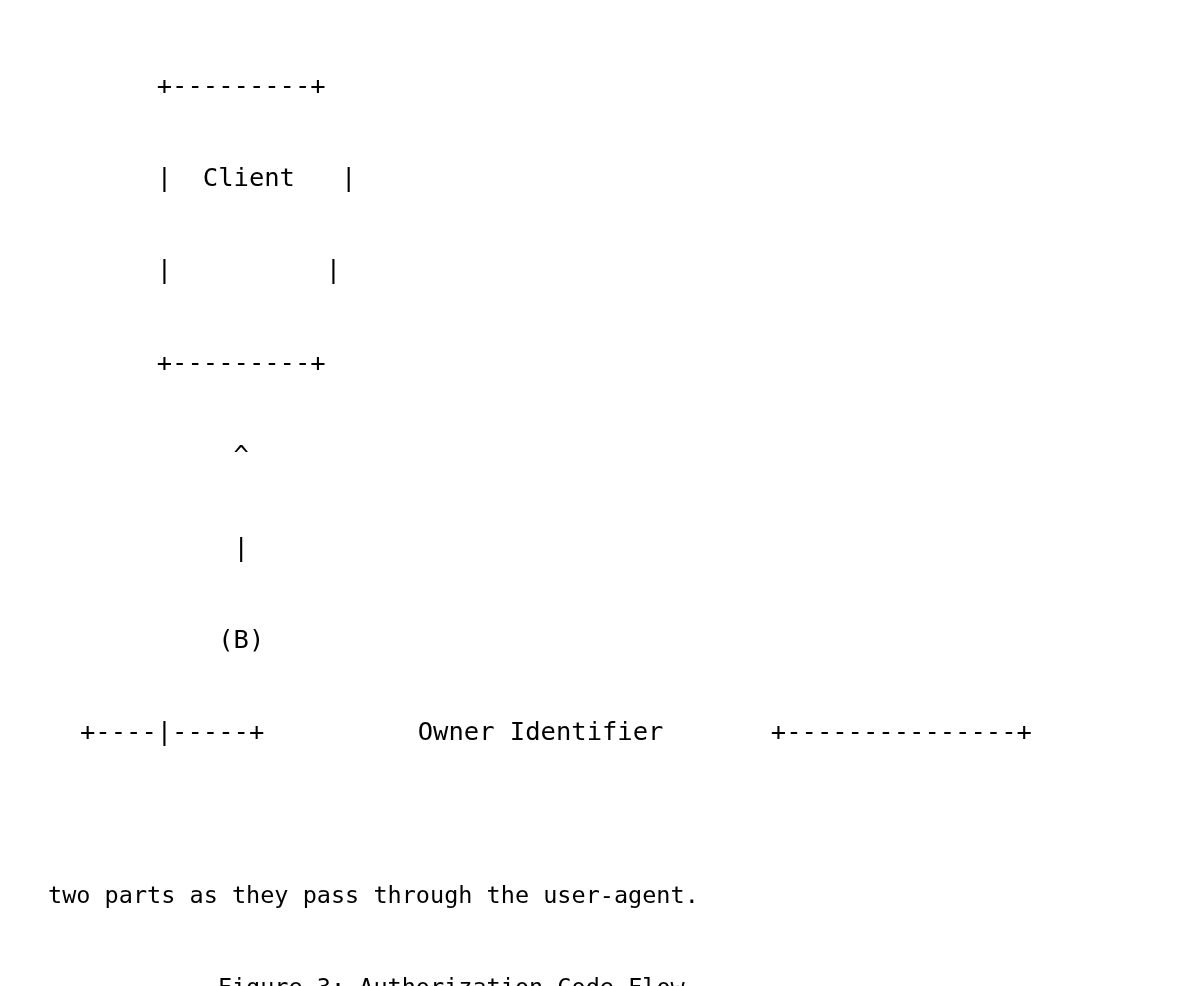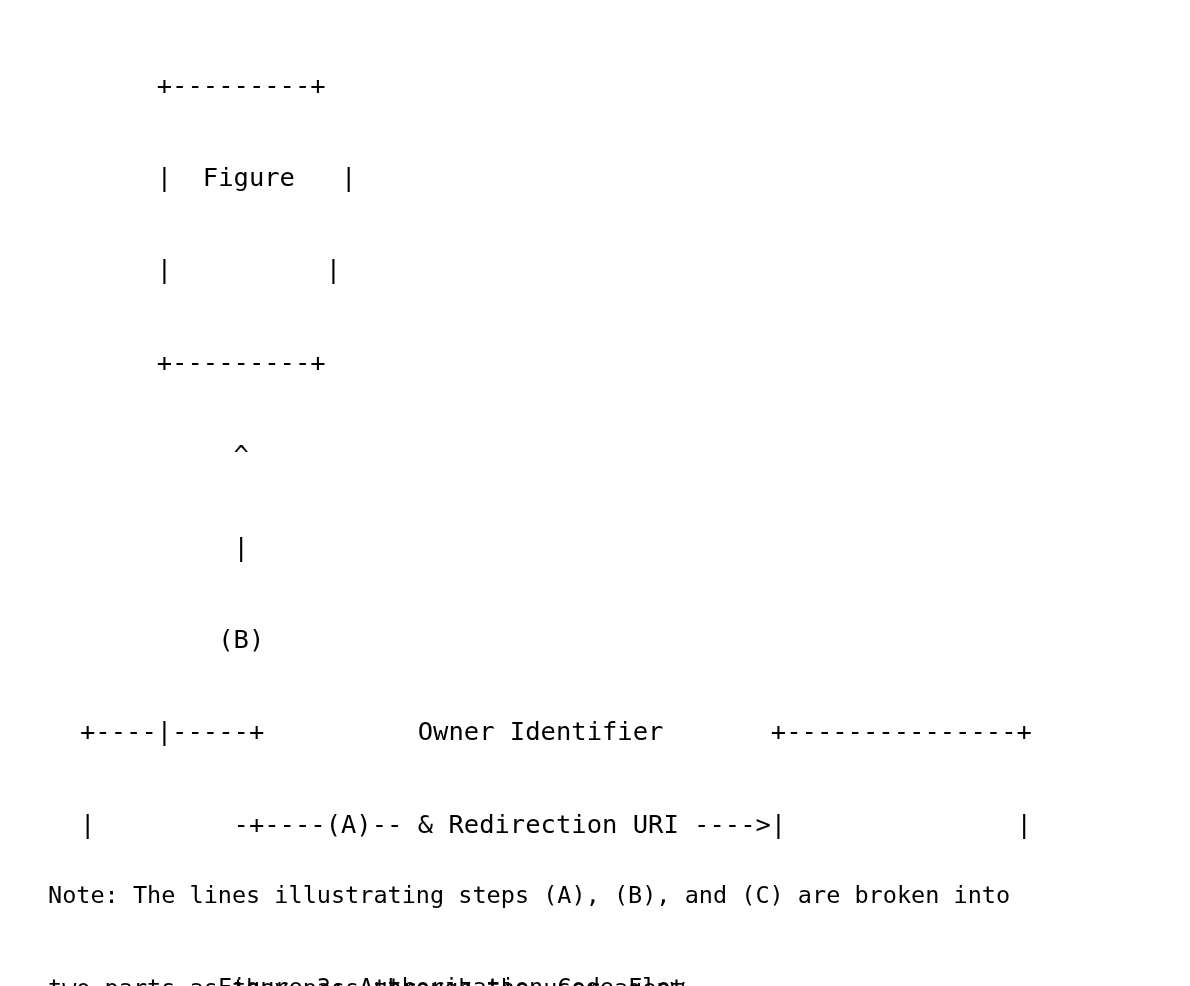--- a/index.html
+++ b/index.html
@@ -68,47 +68,45 @@
   }
   .caption-line { white-space: pre; height: 31px; }
 </style>
 </head>
 <body>
 
 <div class="page">
 
   <div class="ascii-block">
     <div class="ascii-line">     +---------+</div>
-    <div class="ascii-line">     |  Figure   |</div>
+    <div class="ascii-line">     |  Client   |</div>
     <div class="ascii-line">     |          |</div>
     <div class="ascii-line">     +---------+</div>
     <div class="ascii-line">          ^</div>
     <div class="ascii-line">          |</div>
     <div class="ascii-line">         (B)</div>
     <div class="ascii-line">+----|-----+          Owner Identifier       +---------------+</div>
-    <div class="ascii-line">|         -+----(A)-- &amp; Redirection URI ----&gt;|               |</div>
     
     
     
     
     
     
     
     
     
     
     
     
     
     
     
   </div>
 
   <div class="note-block">
-    <div class="note-line">Note: The lines illustrating steps (A), (B), and (C) are broken into</div>
     <div class="note-line">two parts as they pass through the user-agent.</div>
   </div>
 
   <div class="caption-block">
     <div class="caption-line"><span>            </span><span>Figure 3: Authorization Code Flow</span></div>
   </div>
 
 </div>
 
 </body></html>

